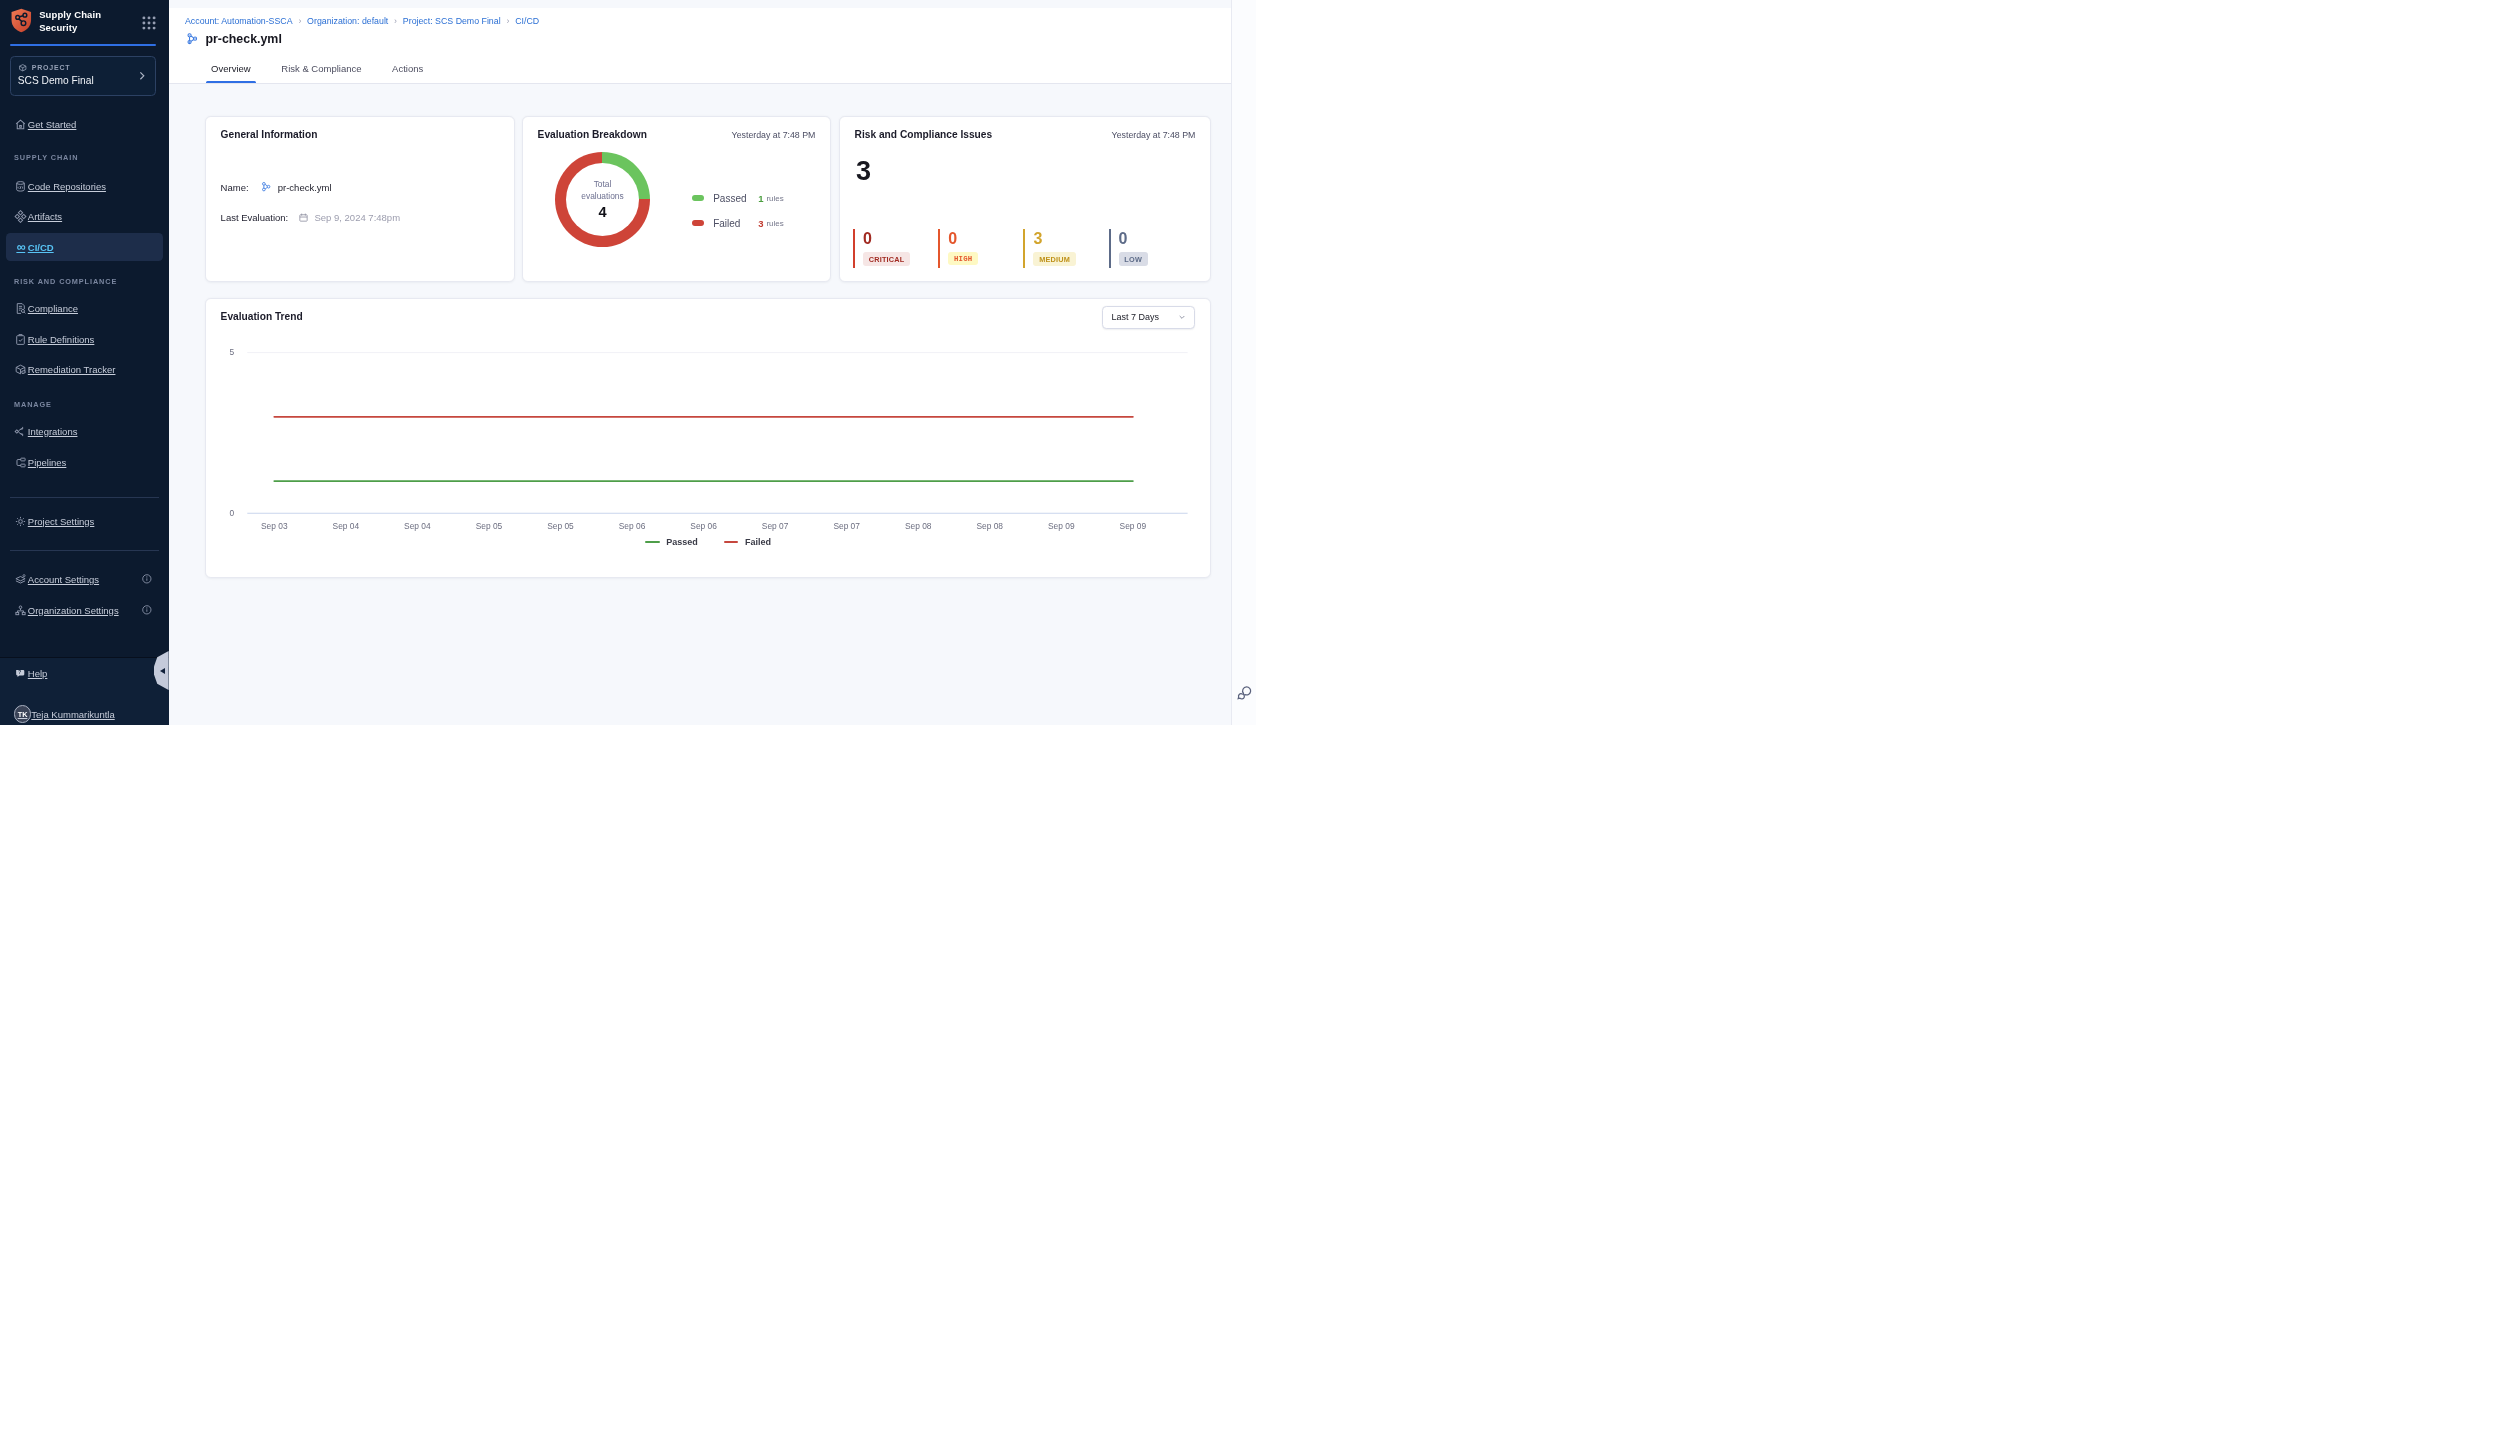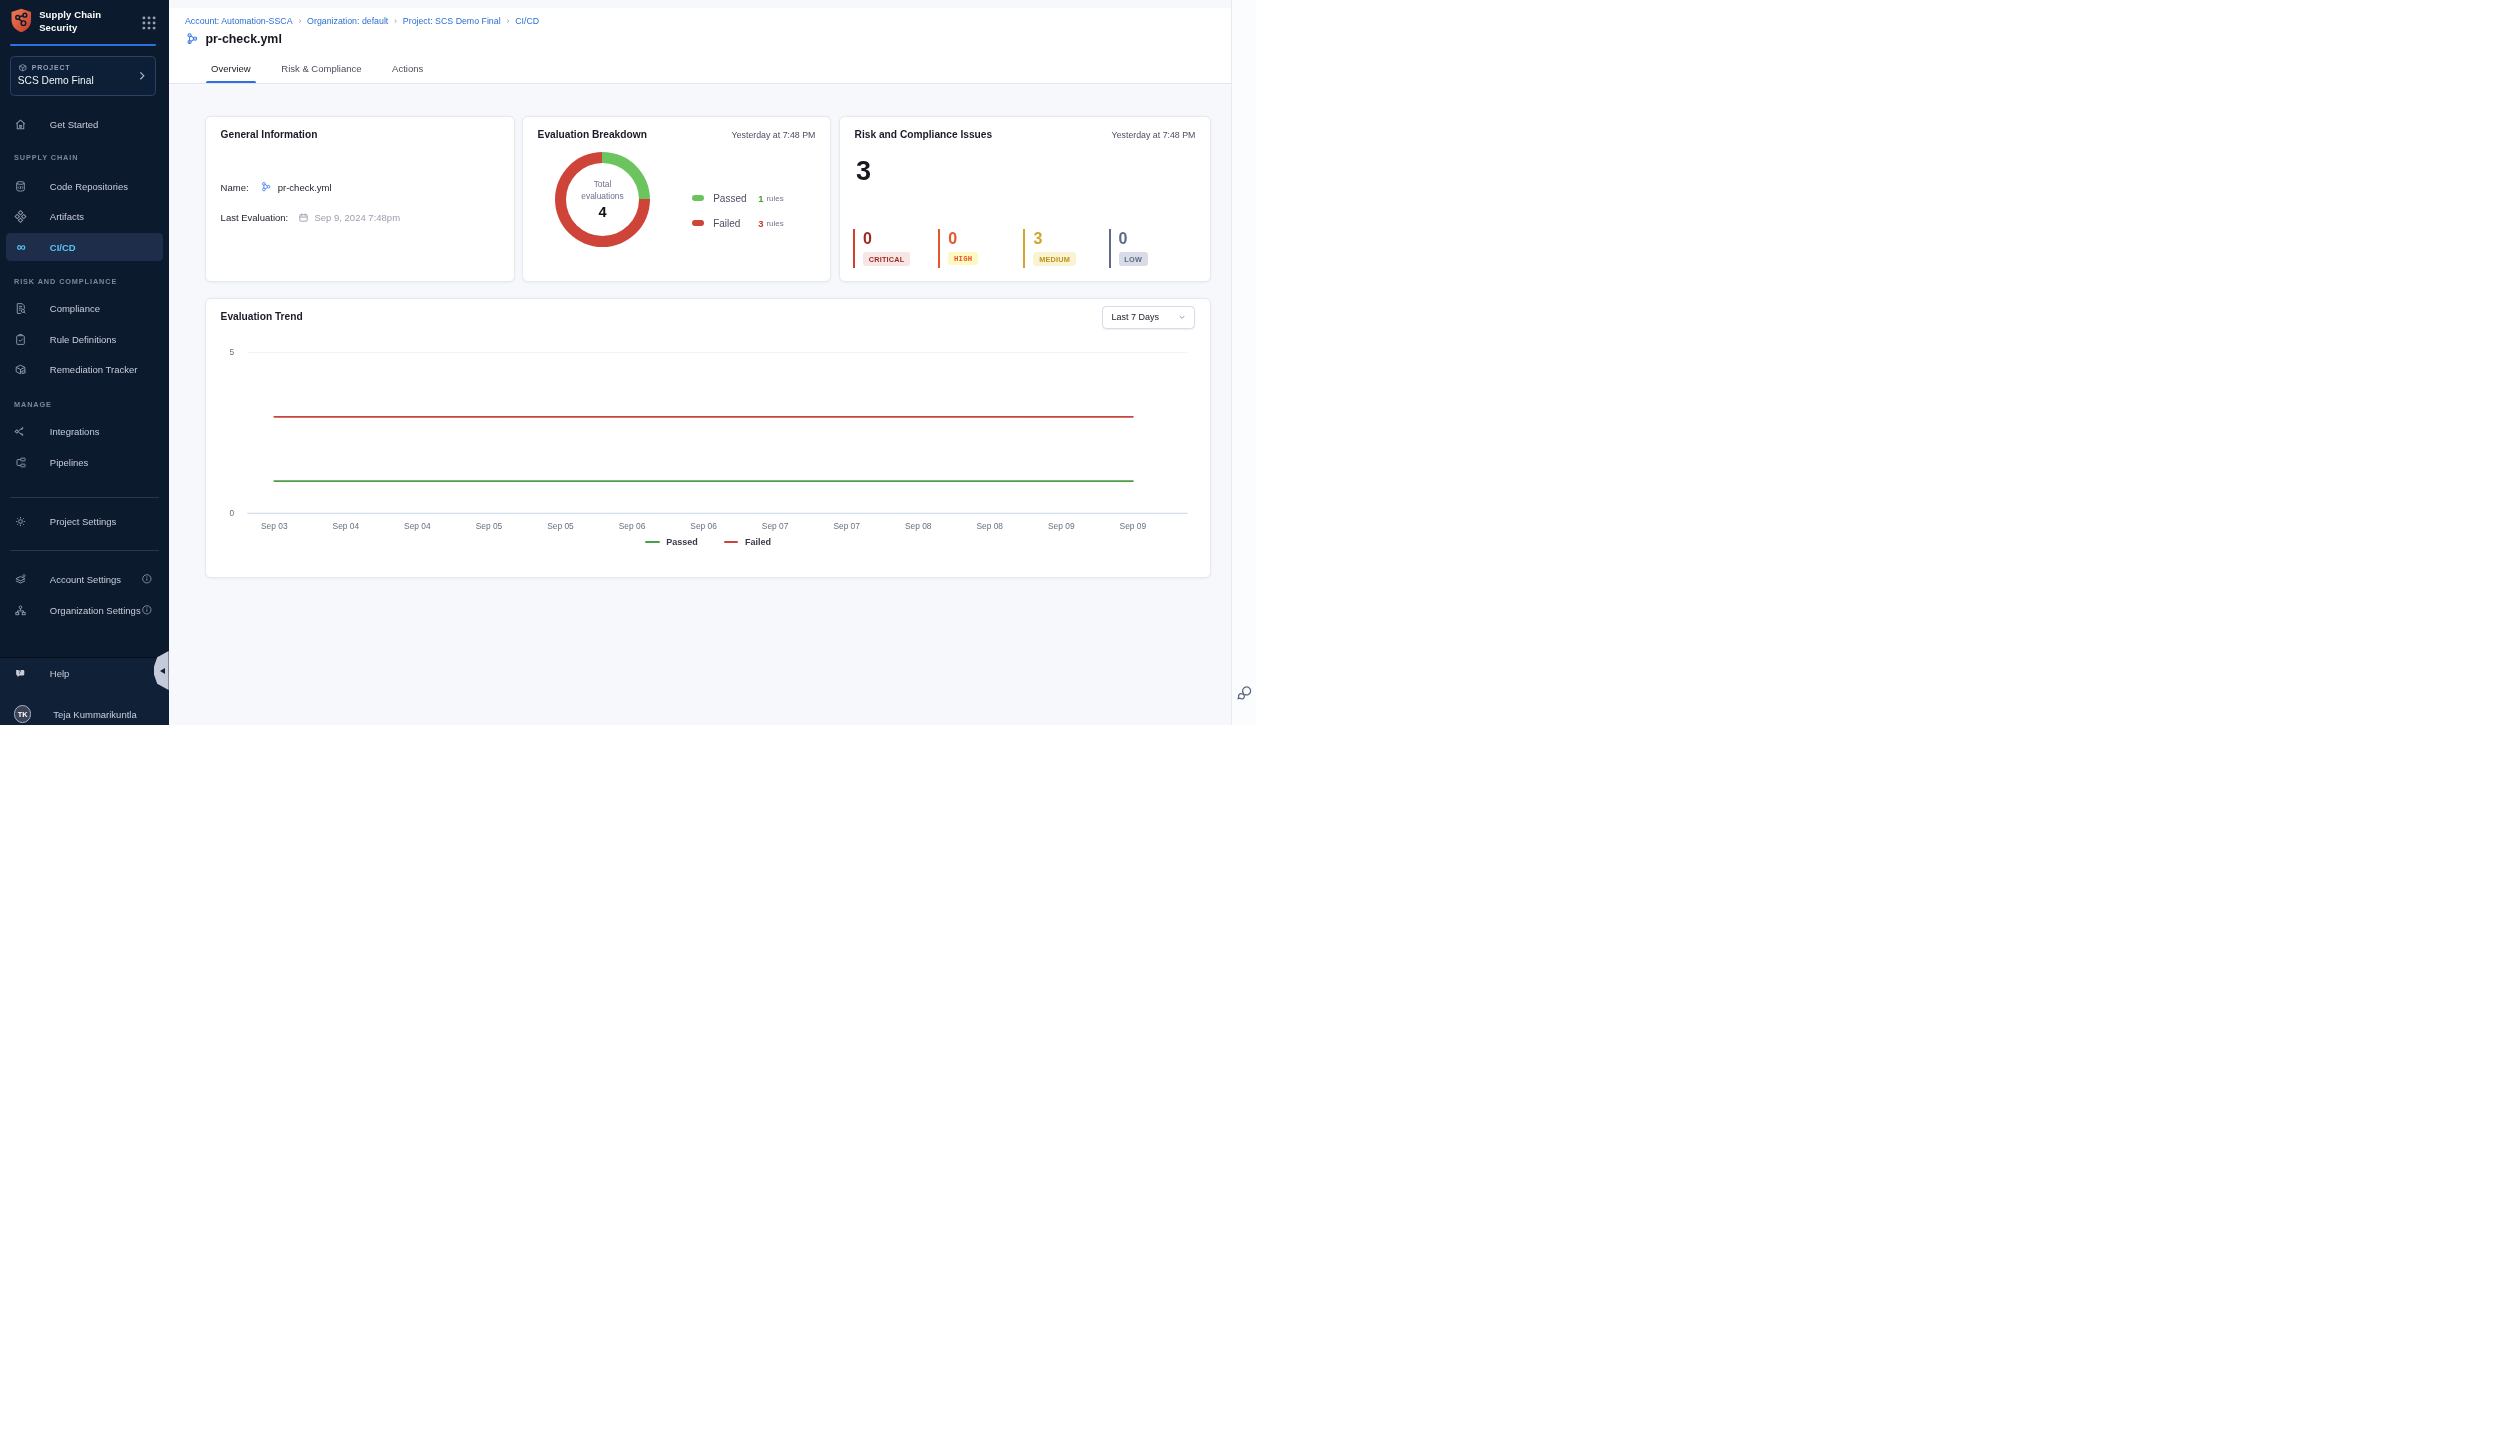--- a/index.html
+++ b/index.html
@@ -29,22 +29,22 @@
     background:#0d1f36; border:0.7px solid #2c4163; border-radius:4.4px;
     padding:5.8px 7.3px; cursor:pointer;
   }
   .project-label-row { display:flex; align-items:center; gap:4.4px; color:#95a0b5; }
   .project-label { font-size:7px; font-weight:bold; letter-spacing:0.8px; }
   .project-name { margin-top:2.9px; font-size:10.2px; color:#eff2f7; }
   .project-chevron { position:absolute; right:7.3px; top:13px; color:#aeb6c6; }
 
   .nav-item {
     position:absolute; left:5.8px; right:5.8px; height:28px;
-    display:flex; align-items:center; gap:22px; padding-left:8px;
-    color:#c7cdda; font-size:9.5px; cursor:pointer; border-radius:4.4px;
+    display:flex; align-items:center; gap:0; padding-left:8px;
+    color:#c7cdda; font-size:9.5px; cursor:pointer; border-radius:4.4px;text-decoration:underline;
   }
   .nav-item .nicon { width:14px; height:14px; color:#8d96ab; flex:0 0 auto; display:flex; align-items:center; justify-content:center; }
   .nav-item.active { background:#1d2d4a; color:var(--sb-active,#58c4f5); font-weight:bold; }
   .nav-item.active .nicon { color:var(--sb-active,#58c4f5); }
   .infinity-glyph { font-size:12.4px; font-weight:bold; line-height:1; }
   .nav-section {
     position:absolute; left:14px; height:11.7px; color:#7b87a0;
     font-size:7.3px; font-weight:bold; letter-spacing:0.9px;
   }
   .nav-divider { position:absolute; left:10.2px; right:10.2px; height:0.7px; background:#273652; }

